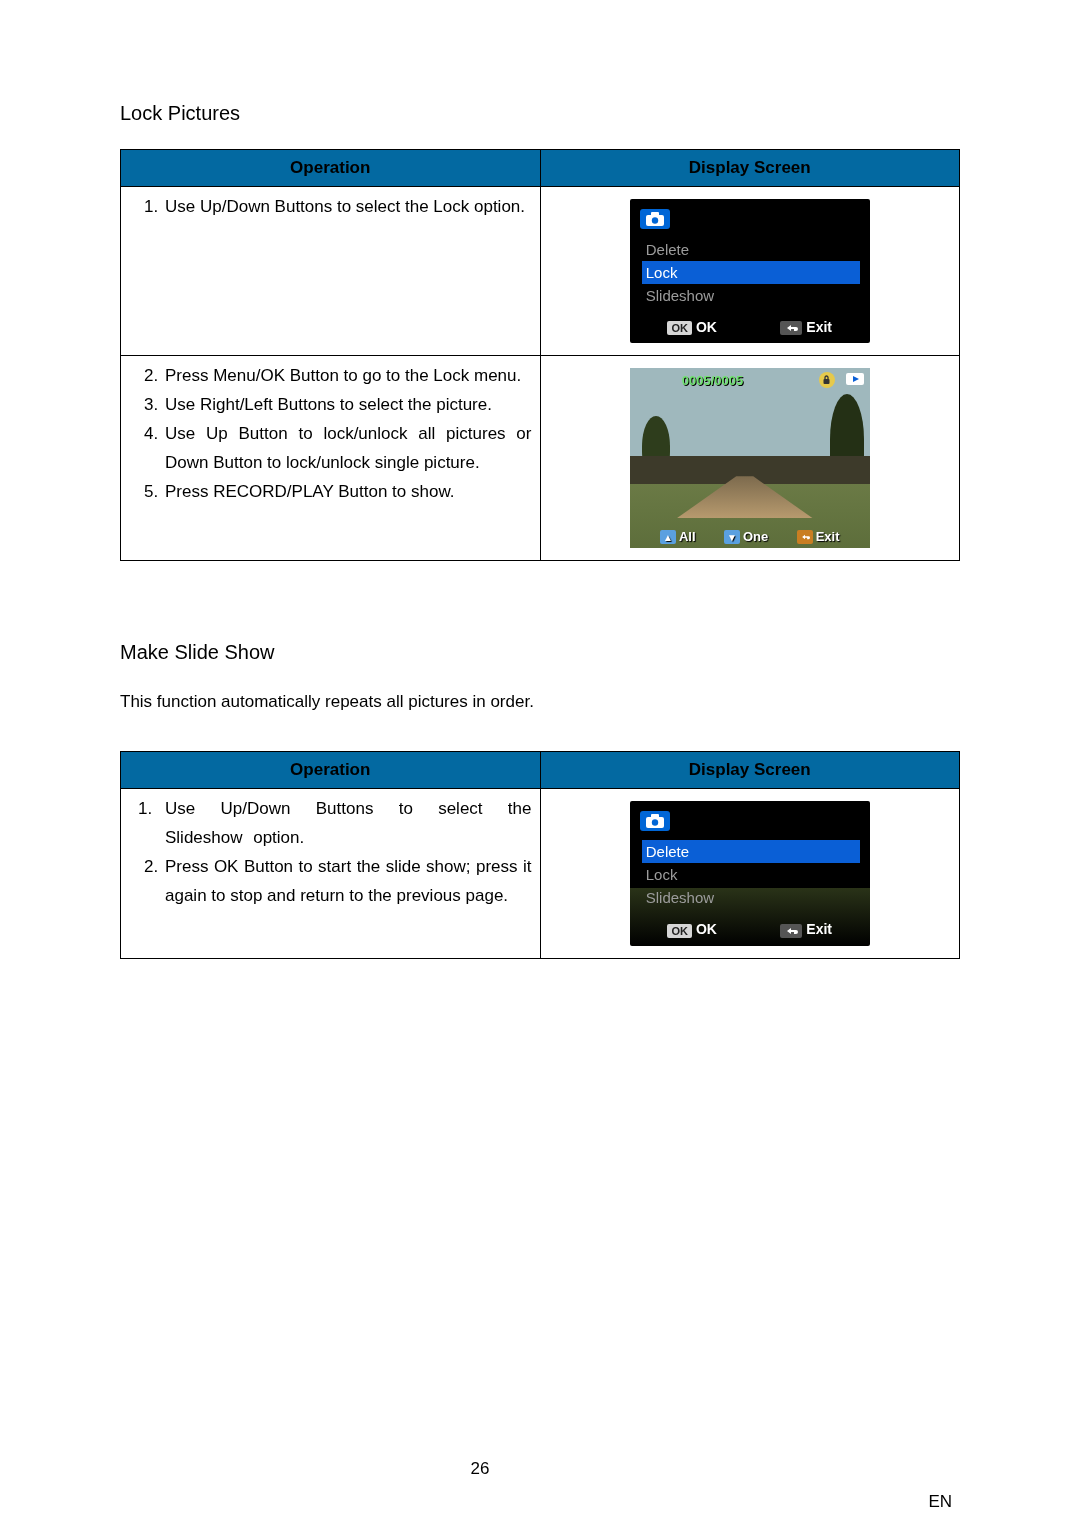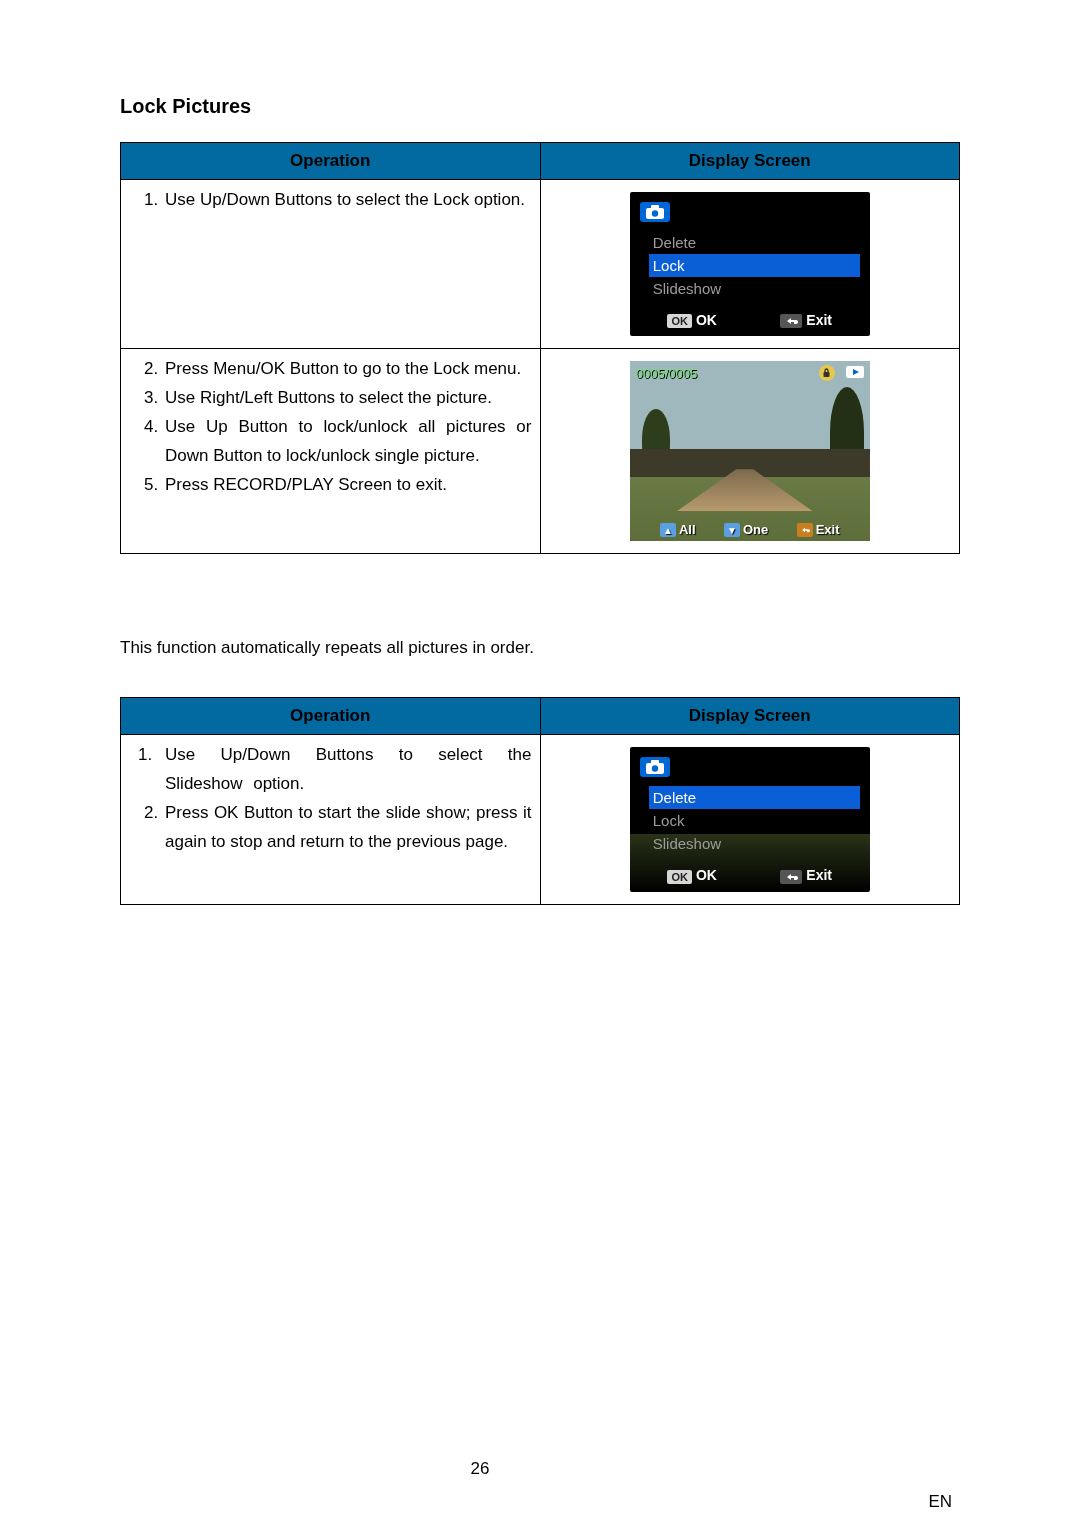--- a/index.html
+++ b/index.html
@@ -11,22 +11,22 @@
   }
   .page {
     width: 1080px;
     height: 1527px;
     position: relative;
     box-sizing: border-box;
     padding: 90px 120px 0 120px;
   }
   h2.section-title {
     font-size: 20px;
-    font-weight: bold;
-    margin: 5px 0 24px 0;
+    font-weight: normal;
+    margin: 12px 0 24px 0;
   }
   p.intro {
     font-size: 17px;
     line-height: 1.6;
     margin: 0 0 36px 0;
     text-align: justify;
   }
   table.op-table {
     border-collapse: collapse;
     width: 100%;
@@ -75,21 +75,21 @@
     padding: 10px 10px 4px 10px;
   }
   .cam-icon-box {
     display: inline-block;
     background: #0066d6;
     border-radius: 3px;
     padding: 3px 6px;
     line-height: 0;
   }
   .cam-icon-box svg { display: block; }
-  .cam-menu { padding: 2px 10px 6px 19px; }
+  .cam-menu { padding: 2px 10px 6px 12px; }
   .cam-menu .item {
     padding: 3px 4px;
   }
   .cam-menu .item.sel {
     background: #0a5fd6;
     color: #fff;
   }
   .cam-footer {
     display: flex;
     justify-content: space-around;
@@ -134,21 +134,21 @@
   .cam-photo .tree2 { position:absolute; right:6px; top:26px; width:34px; height:90px; background:#243015; border-radius:50% 50% 30% 30%; }
   .cam-photo .horizon { position:absolute; left:0; right:0; top:88px; height:28px; background:#3d3a2a; }
   .cam-photo .road { position:absolute; left:30px; right:40px; top:108px; bottom:30px;
       background: linear-gradient(to bottom, #7c6a4d, #b79a6e);
       clip-path: polygon(45% 0, 55% 0, 90% 100%, 10% 100%); }
   .cam-photo .topbar {
     position:absolute; left:6px; right:6px; top:4px;
     display:flex; justify-content:space-between; align-items:center;
   }
   .cam-photo .counter {
-    color:#6fe06f; font-weight:normal; text-shadow:1px 1px 0 #000;
+    color:#6fe06f; font-weight:bold; text-shadow:1px 1px 0 #000;margin-left:46px;
   }
   .cam-photo .topright-icon {
     background:#fff; border-radius:2px; padding:0 2px; display:inline-flex;
   }
   .cam-photo .lockchip {
     background:#e6c94b; border-radius:50%; width:16px; height:16px;
     display:inline-flex; align-items:center; justify-content:center;
   }
   .cam-photo .bottombar {
     position:absolute; left:0; right:0; bottom:0;
@@ -236,21 +236,21 @@
         </div>
       </td>
     </tr>
 
     <tr>
       <td class="op-col">
         <ol class="steps" start="2">
           <li>Press Menu/OK Button to go to the Lock menu.</li>
           <li>Use Right/Left Buttons to select the picture.</li>
           <li>Use Up Button to lock/unlock all pictures or Down Button to lock/unlock single picture.</li>
-          <li>Press RECORD/PLAY Screen to exit.</li>
+          <li>Press RECORD/PLAY Button to show.</li>
         </ol>
       </td>
       <td class="screen-col">
         <div class="cam-photo">
           <div class="tree1"></div>
               <div class="tree2"></div>
           <div class="horizon"></div>
               <div class="road"></div>
           <div class="topbar">
             <span class="counter">0005/0005</span>
@@ -278,20 +278,21 @@
                       <path d="M3 5 L7 2 L7 4 L12 4 A2 2 0 0 1 12 8 L10 8 L10 6 L7 6 L7 8 Z" fill="#fff"></path>
                     </svg>
             </span><span>Exit</span></span>
           </div>
         </div>
       </td>
     </tr>
   </tbody>
     </table>
 
+  <h2 class="section-title">Make Slide Show</h2>
   <p class="intro">This function automatically repeats all pictures in order.</p>
 
   <table class="op-table">
     <tbody>
         <tr>
       <th>Operation</th>
       <th>Display Screen</th>
     </tr>
     <tr>
       <td class="op-col">

